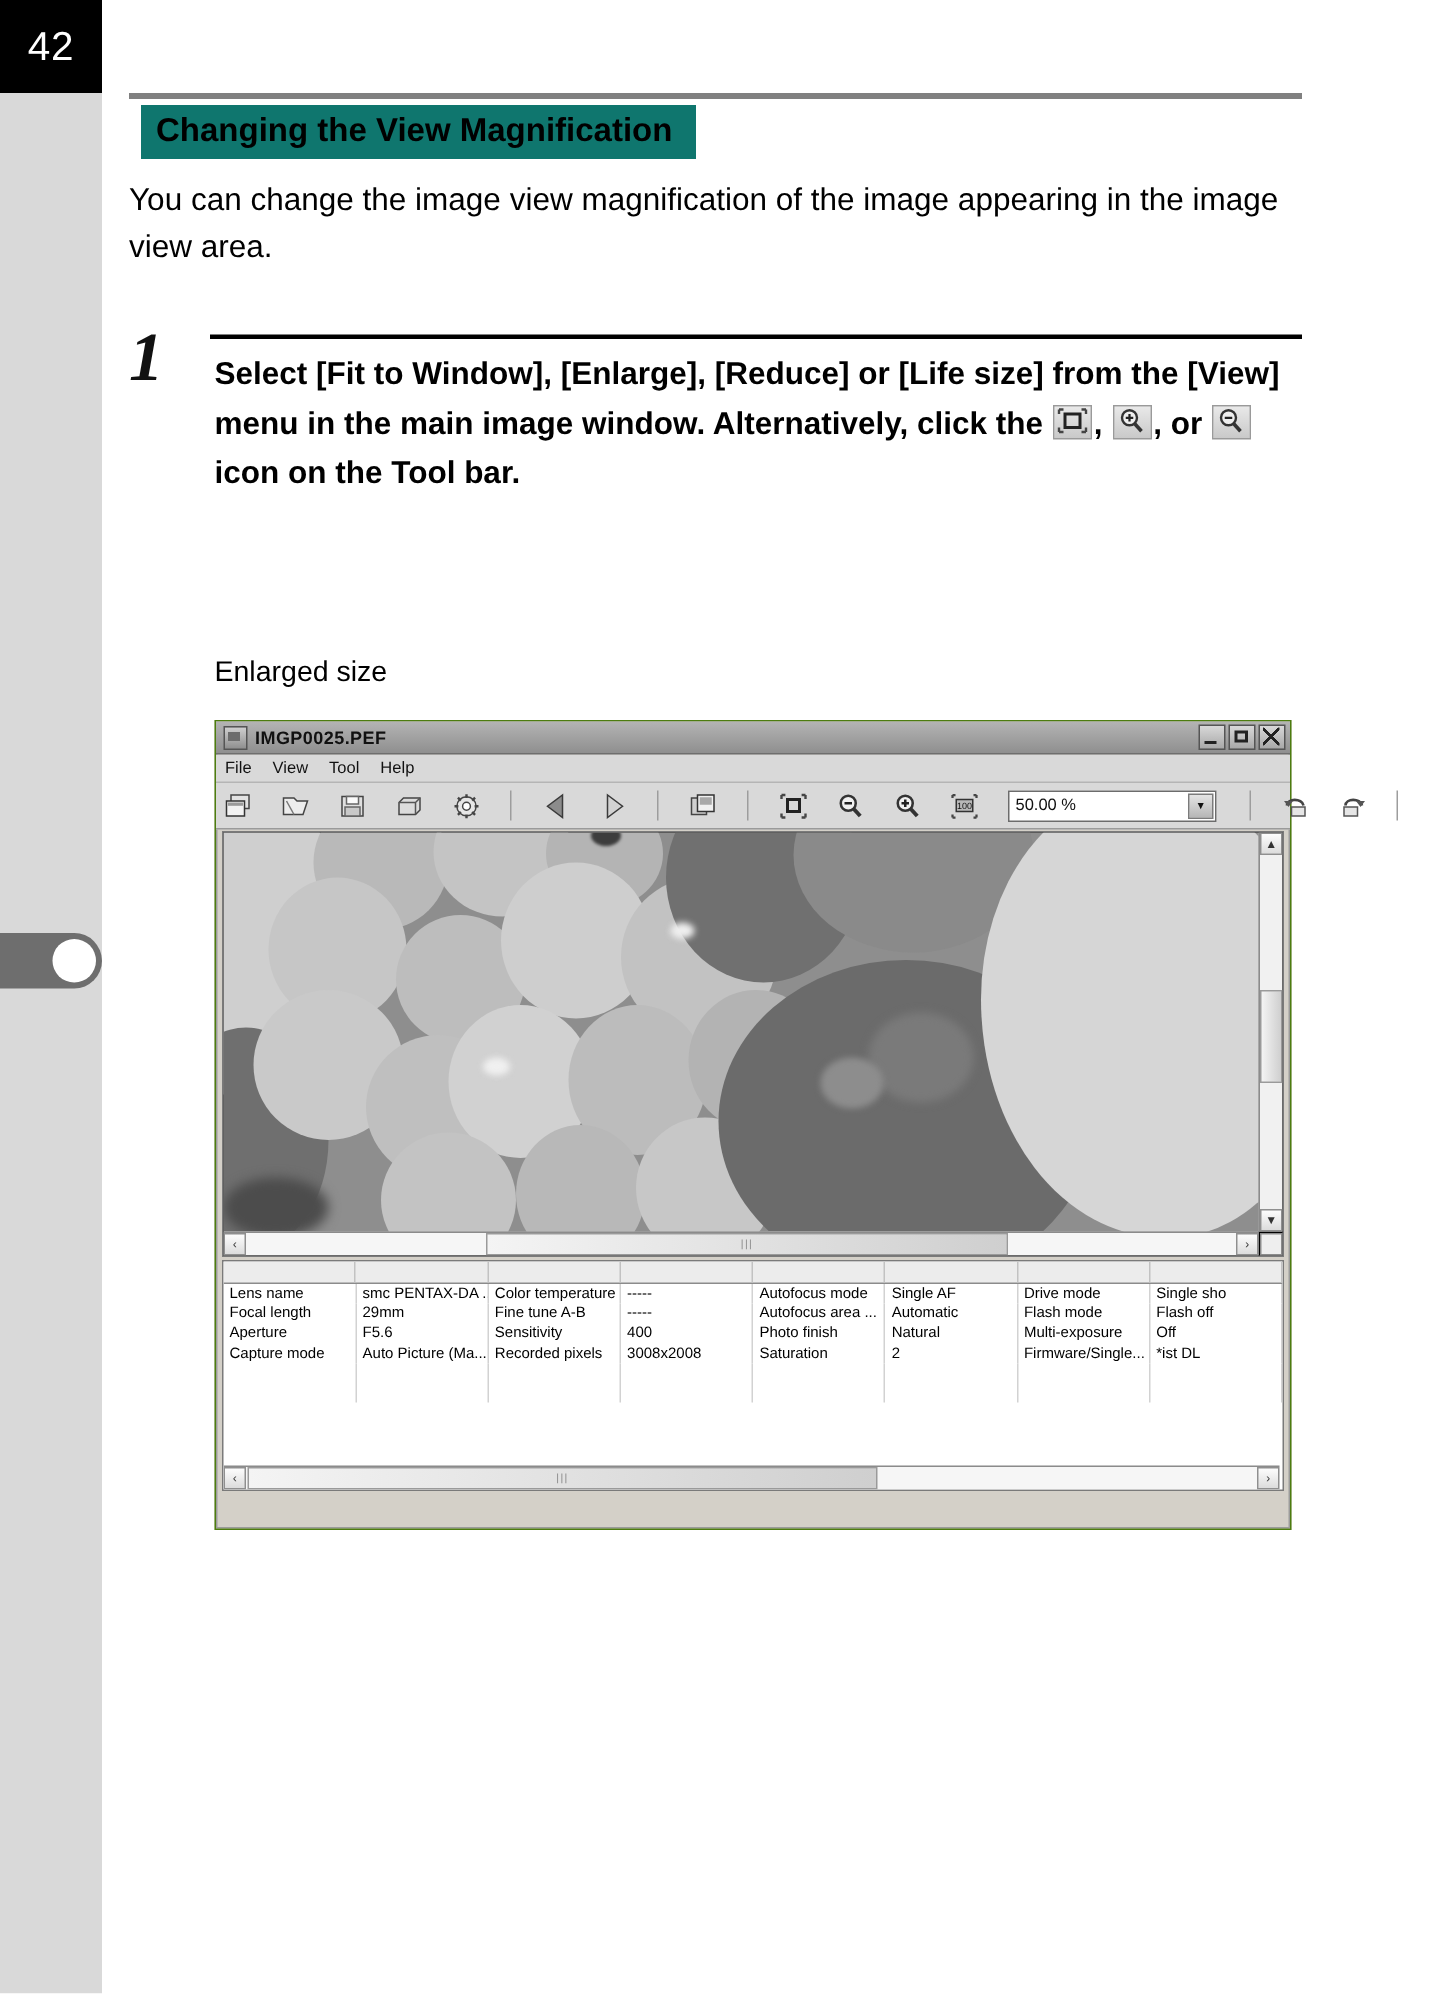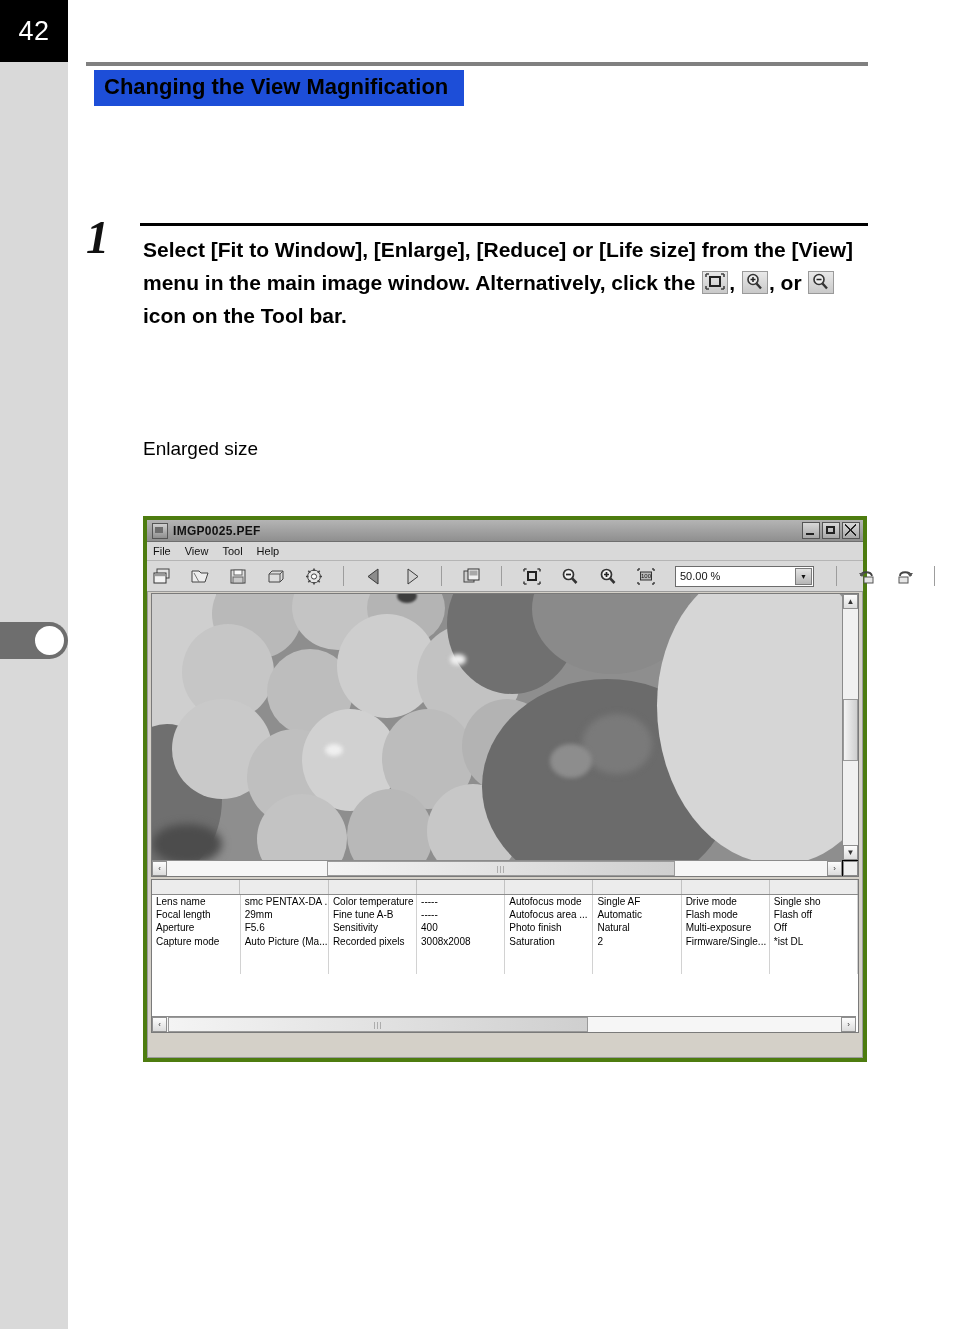--- a/index.html
+++ b/index.html
@@ -32,21 +32,21 @@
   }
 
   
   .content{ position:absolute; left:86px; top:0; width:782px; height:1329px; }
 
   .head-rule{
     position:absolute; left:0; top:62px; width:782px; height:4px; background:#808080;
   }
   .section-title{
     position:absolute; left:8px; top:70px;
-    background:#1d4ed8; color:#000;
+    background:#0f766e; color:#000;
     font-size:22px; font-weight:bold;
     padding:4px 16px 6px 10px;
     letter-spacing:0px;
   }
   .intro{
     position:absolute; left:0; top:118px; width:790px;
     font-size:21px; line-height:31px; color:#000;
   }
 
   .step{ position:absolute; left:0; top:215px; width:782px; }
@@ -76,23 +76,22 @@
     vertical-align:-4px; position:relative;
     margin:0 1px;
   }
   .inline-ico svg{ position:absolute; left:1px; top:0px; }
 
   
   .app-window{
     position:absolute; left:57px; top:480px;
     width:716px; height:538px;
     background:#d4d0c8;
-    border:4px solid #4d7c0f;
+    border:1px solid #4d7c0f;
     box-shadow:0 0 0 1px #9b9b9b inset;
-    margin-top:36px;
   }
   .titlebar{
     height:21px; background:linear-gradient(#b4b4b4,#8f8f8f);
     border-bottom:1px solid #6e6e6e;
     display:flex; align-items:center; padding:0 2px;
     position:relative;
   }
   .titlebar .app-icon{
     width:14px; height:14px; margin:0 5px 0 3px;
     background:linear-gradient(#cfcfcf,#8f8f8f);
@@ -211,20 +210,21 @@
 <div class="page-edge-strip"></div>
 <div class="page-number-box">42</div>
 <div class="chapter-tab">
   <div class="dot"></div>
 </div>
 
 <div class="content">
 
   <div class="head-rule"></div>
   <div class="section-title">Changing the View Magnification</div>
+  <div class="intro">You can change the image view magnification of the image appearing in the image view area.</div>
 
   <div class="step">
     <div class="step-rule"></div>
     <div class="step-num">1</div>
     <div class="step-body">
       <div class="step-title">
         <span>Select [Fit to Window], [Enlarge], [Reduce] or [Life size] from the [View] menu in the main image window. Alternatively, click the</span>
         <span class="inline-ico">
           <svg width="22" height="19" viewBox="0 0 22 19">
             <rect x="6" y="5" width="10" height="9" fill="none" stroke="#222" stroke-width="2"></rect>

